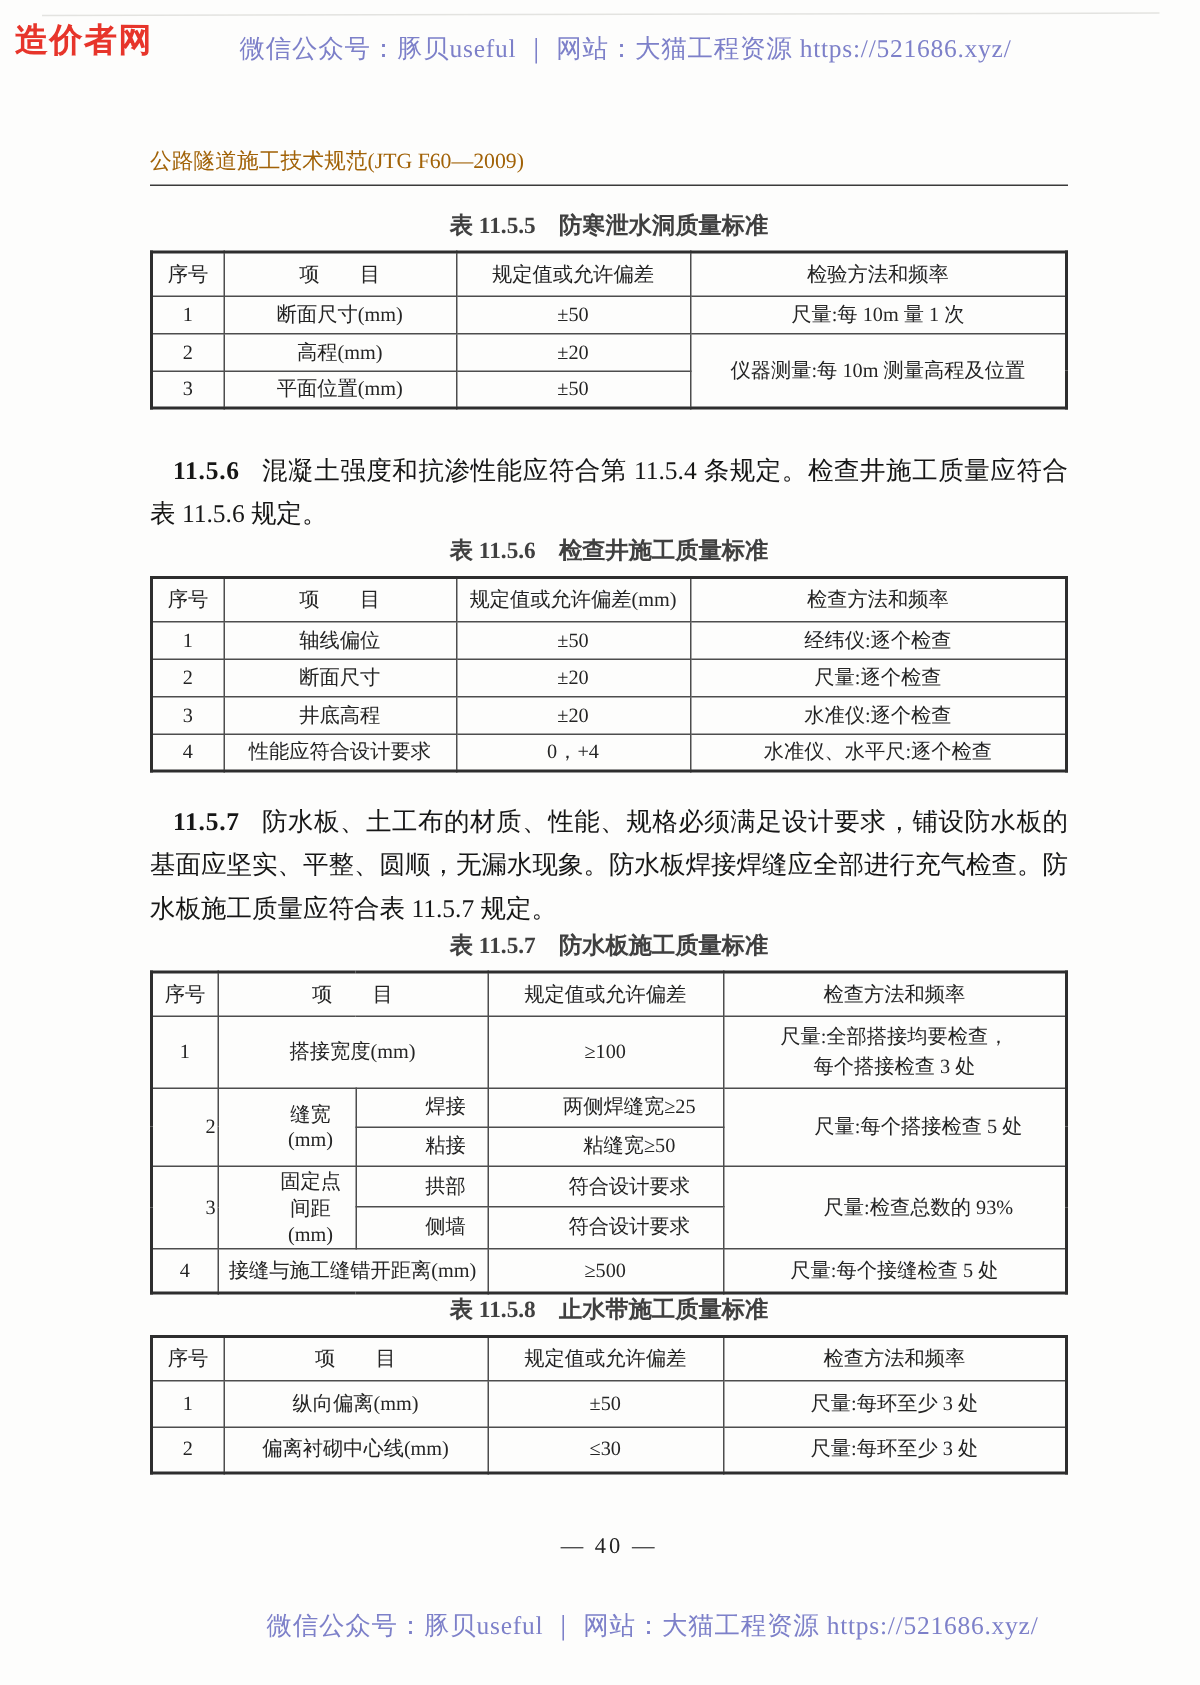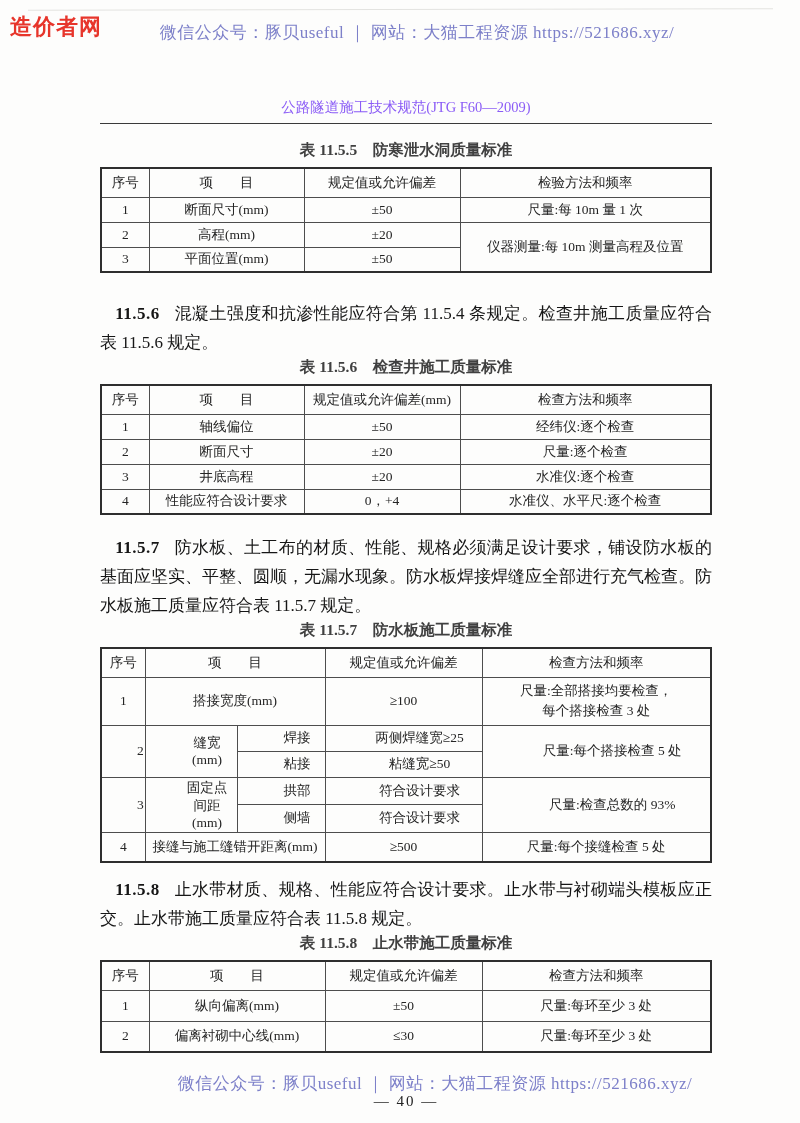--- a/index.html
+++ b/index.html
@@ -26,21 +26,21 @@
     font-size:17px; letter-spacing:0.5px;
   }
   .wm-bottom {
     position:absolute; top:1072px; left:0; right:0;
     text-align:center; padding-left:70px;
     font-size:17px; letter-spacing:0.5px;
   }
   .page {
     position:absolute; top:98px; left:100px; width:612px;
   }
-  .doc-header { font-size:14.5px; color:#8b5cf6;text-align:center; }
+  .doc-header { font-size:14.5px; color:#a16207; }
   .header-rule { border-bottom:1.6px solid #3a3a3a; margin-top:6px; }
   .tbl-title {
     text-align:center; font-weight:bold; font-size:15.5px; color:#404040;
   }
   .tt-1 { margin-top:16px; }
   .tt-mid { margin-top:0px; }
   table {
     width:100%; border-collapse:collapse;
     border:2px solid #2e2e2e;
     font-size:13.5px; color:#242424;
@@ -217,21 +217,20 @@
     </tr>
     <tr class="r30">
       <td>4</td>
       <td colspan="2">接缝与施工缝错开距离(mm)</td>
       <td>≥500</td>
       <td>尺量:每个接缝检查 5 处</td>
     </tr>
   </tbody>
     </table>
 
-  <p class="para p-158"><b class="sec-no">11.5.8</b><span>止水带材质、规格、性能应符合设计要求。止水带与衬砌端头模板应正交。止水带施工质量应符合表 11.5.8 规定。</span></p>
 
   <div class="tbl-title tt-mid">表 11.5.8　止水带施工质量标准</div>
   <table class="tbl">
     <colgroup>
         <col style="width:48px">
         <col style="width:176px">
         <col style="width:157px">
         <col>
       </colgroup>
     <tbody>

